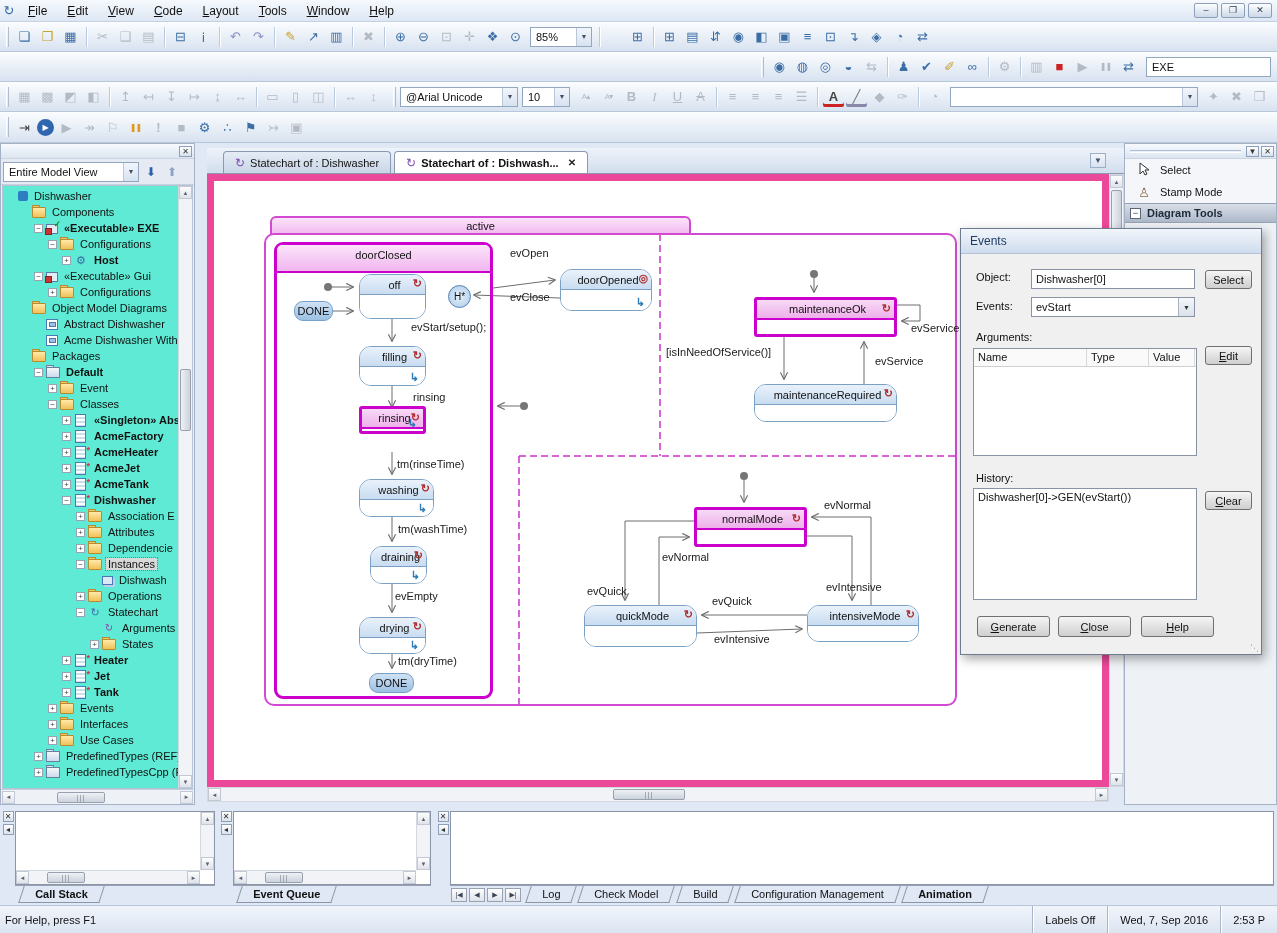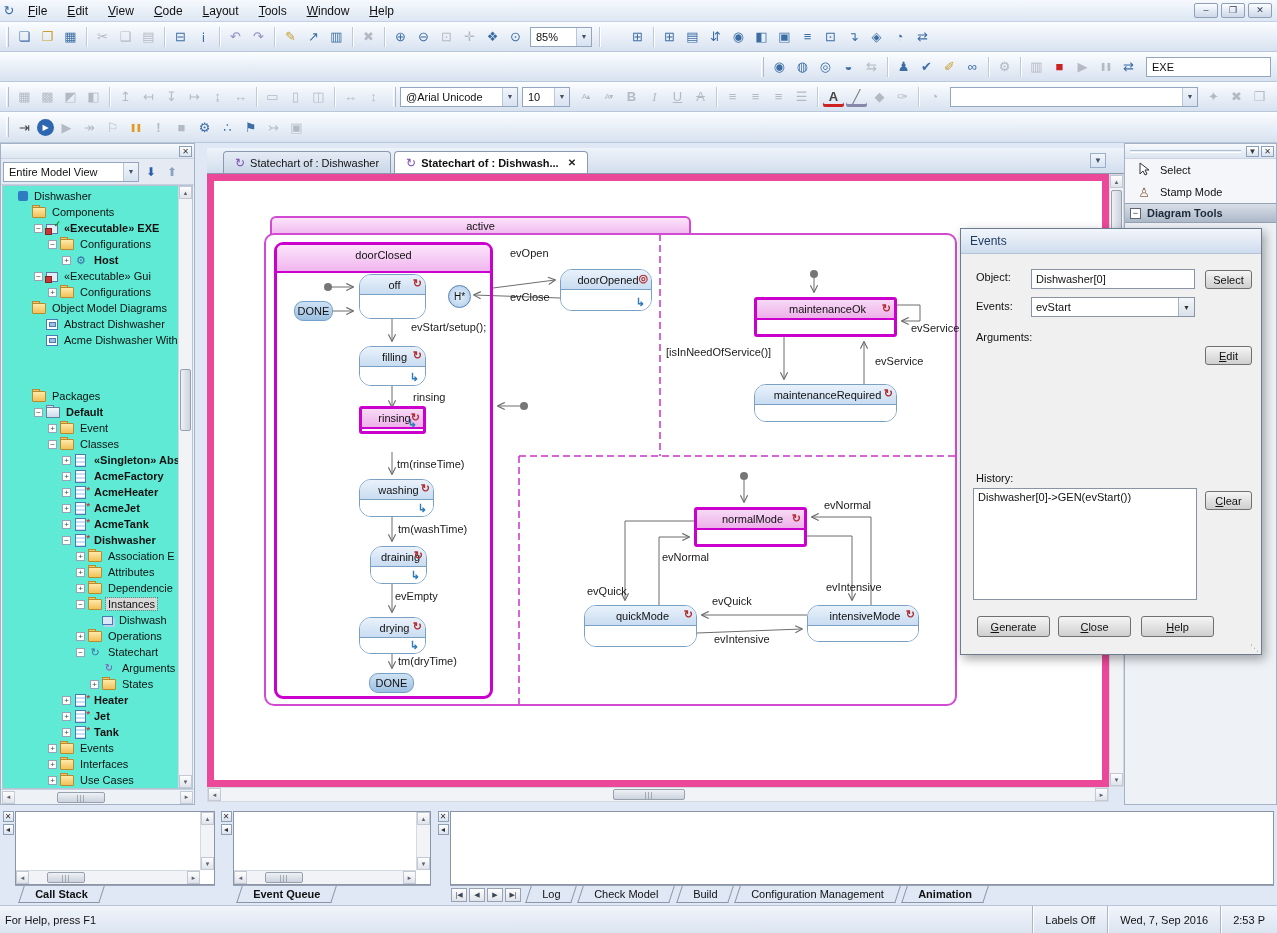--- a/index.html
+++ b/index.html
@@ -460,21 +460,21 @@
         <div class="trow" style="padding-left: 31px;">
           <span class="texp"></span>
           <span class="ticon i-diag"></span>
           <span class="tlab">Abstract Dishwasher</span>
         </div>
         <div class="trow" style="padding-left: 31px;">
           <span class="texp"></span>
           <span class="ticon i-diag"></span>
           <span class="tlab">Acme Dishwasher With</span>
         </div>
-        <div class="trow" style="padding-left: 17px; margin-top: 40px;">
+        <div class="trow" style="padding-left: 17px;">
           <span class="texp"></span>
           <span class="ticon i-folder"></span>
           <span class="tlab">Packages</span>
         </div>
         <div class="trow" style="padding-left: 31px;">
           <span class="texp on">−</span>
           <span class="ticon i-pkg"></span>
           <span class="tlab b">Default</span>
         </div>
         <div class="trow" style="padding-left: 45px;">
@@ -854,20 +854,27 @@
   </span>
   <span class="btn" style="left:244px;top:41px;width:47px;height:19px">
     <span>Select</span>
   </span>
   <span class="ed-lab" style="left:15px;top:71px">Events:</span>
   <span class="ed-field" style="left:70px;top:68px;width:164px;height:20px">
     <span>evStart</span>
     <span class="ed-combo-arr">▼</span>
   </span>
   <span class="ed-lab" style="left:15px;top:102px">Arguments:</span>
+  <div class="ag-table">
+    <div class="ag-h" id="ag-cols">
+        <span class="ag-c" style="width: 113px;">Name</span>
+        <span class="ag-c" style="width: 62px;">Type</span>
+        <span class="ag-c" style="width: 46px;">Value</span>
+      </div>
+  </div>
   <span class="btn" style="left:244px;top:117px;width:47px;height:19px">
     <u>E</u>
       <span>dit</span>
   </span>
   <span class="ed-lab" style="left:15px;top:243px">History:</span>
   <div class="ed-list" id="ed-history">
       <div>Dishwasher[0]-&gt;GEN(evStart())</div>
     </div>
   <span class="btn" style="left:244px;top:262px;width:47px;height:19px">
     <u>C</u>

